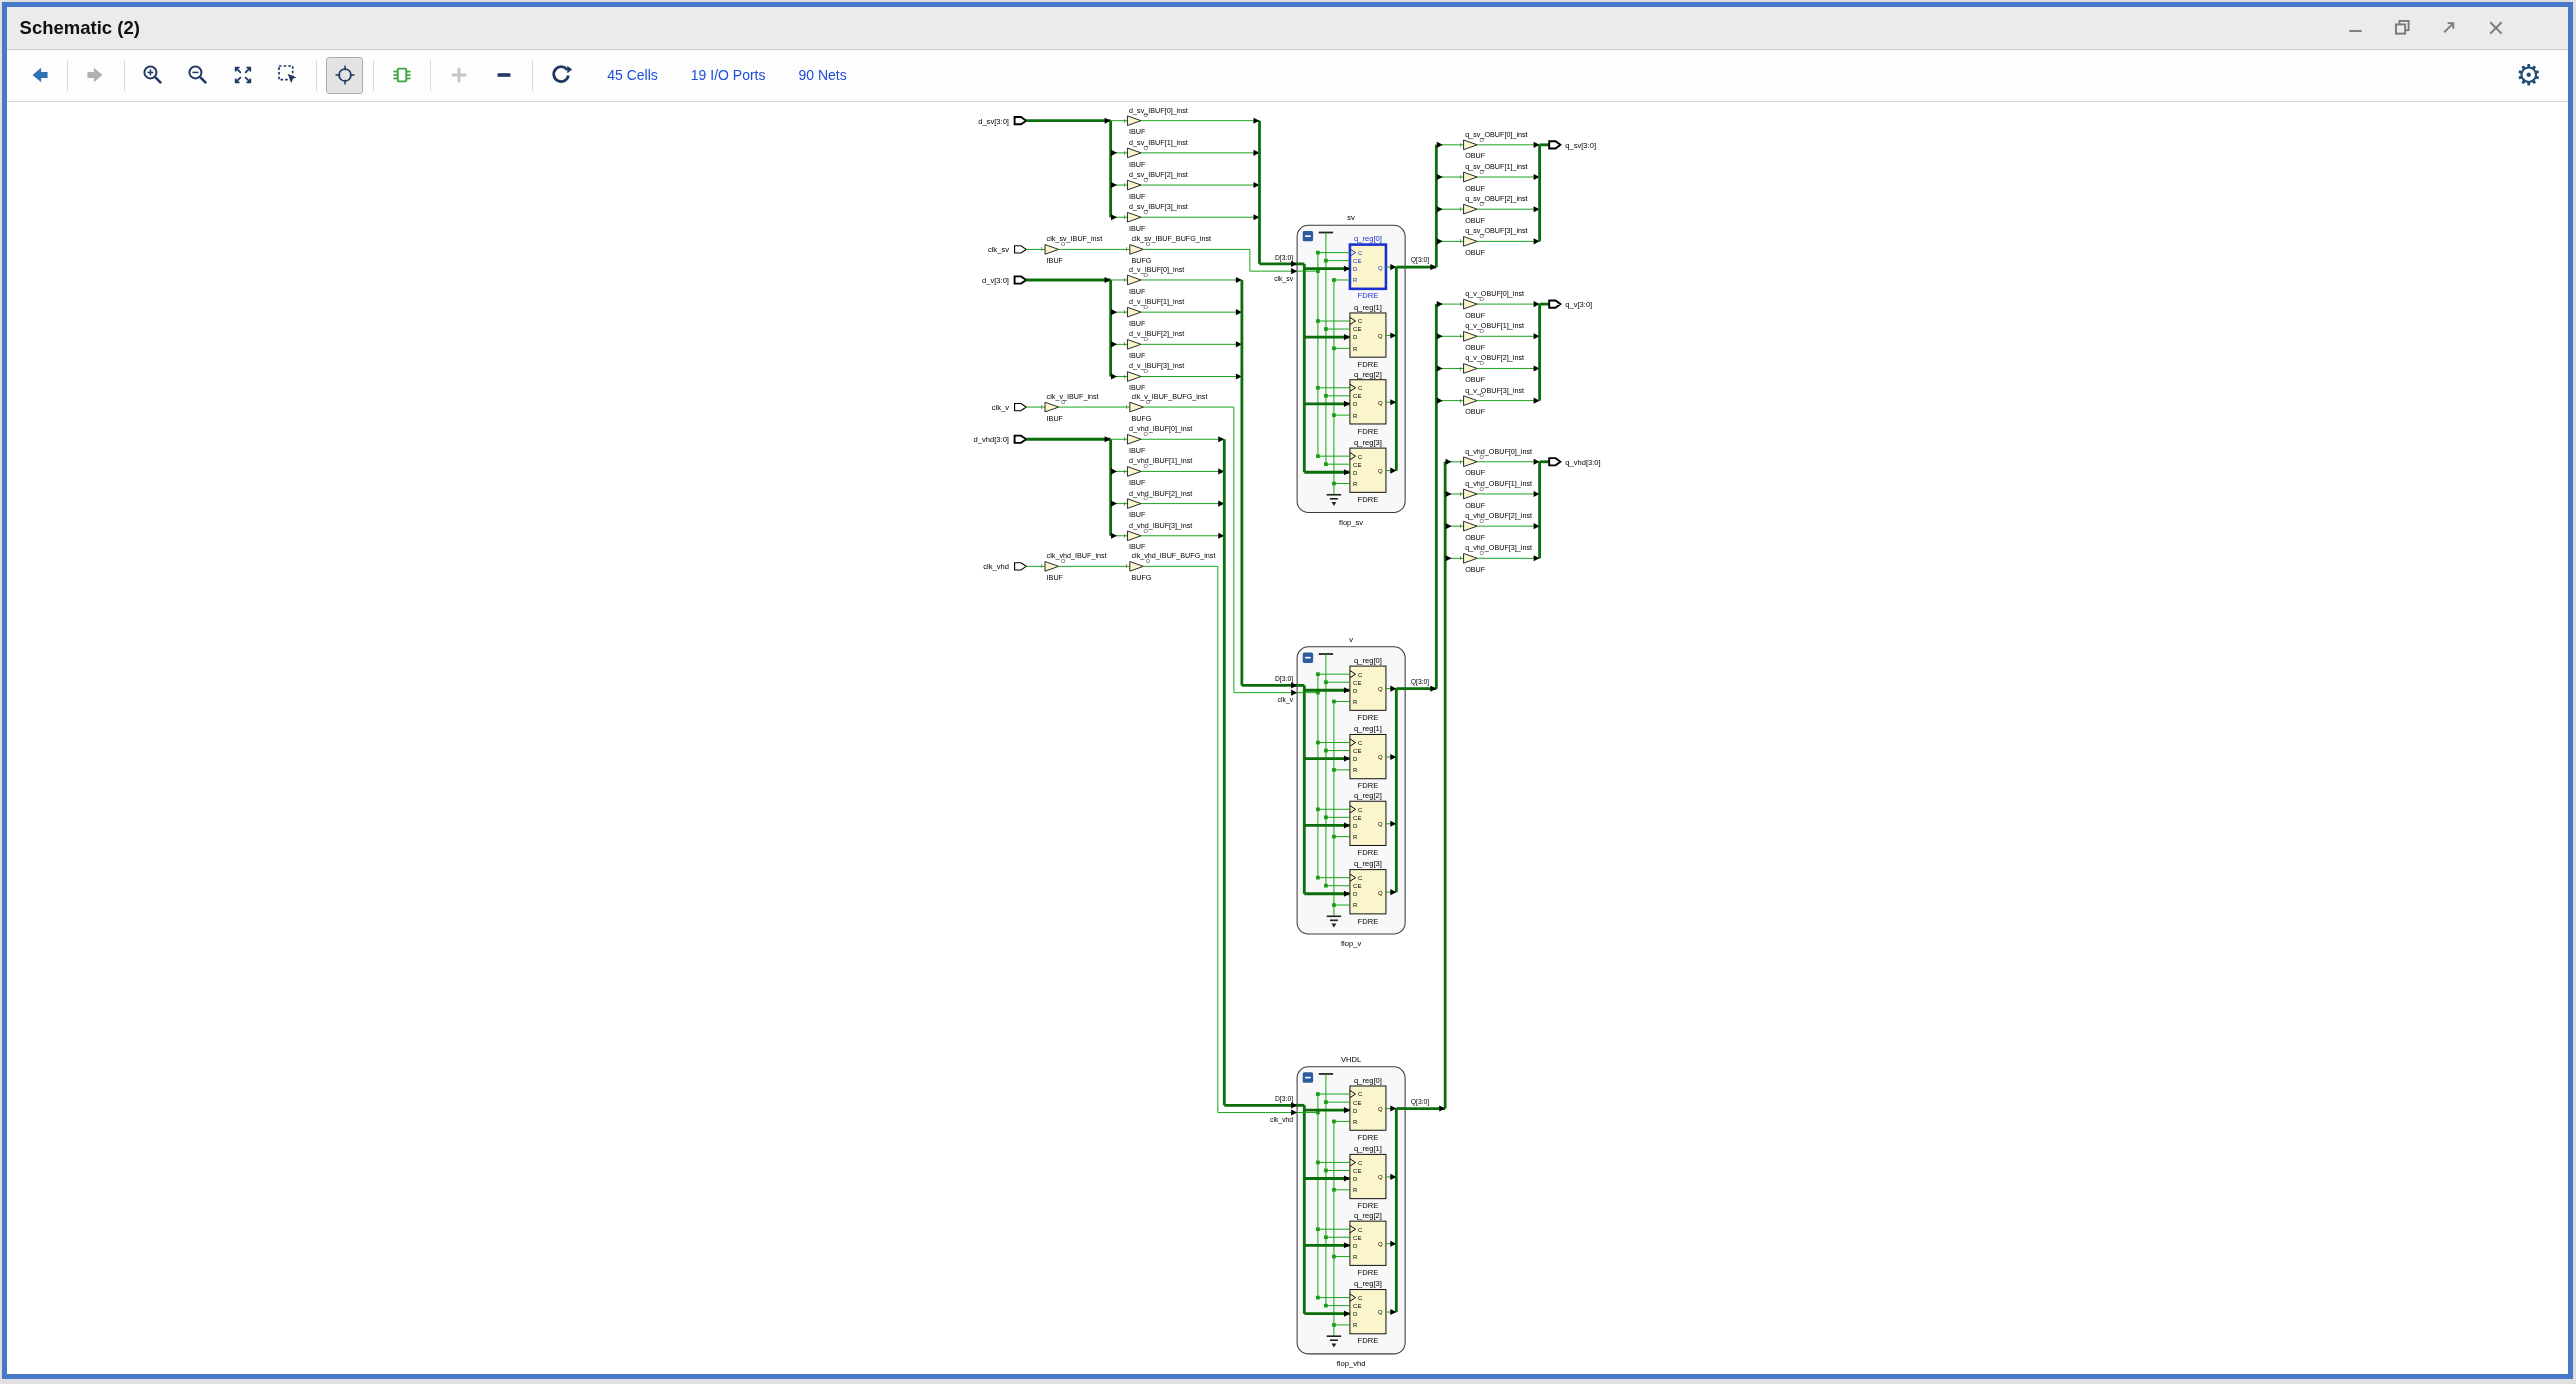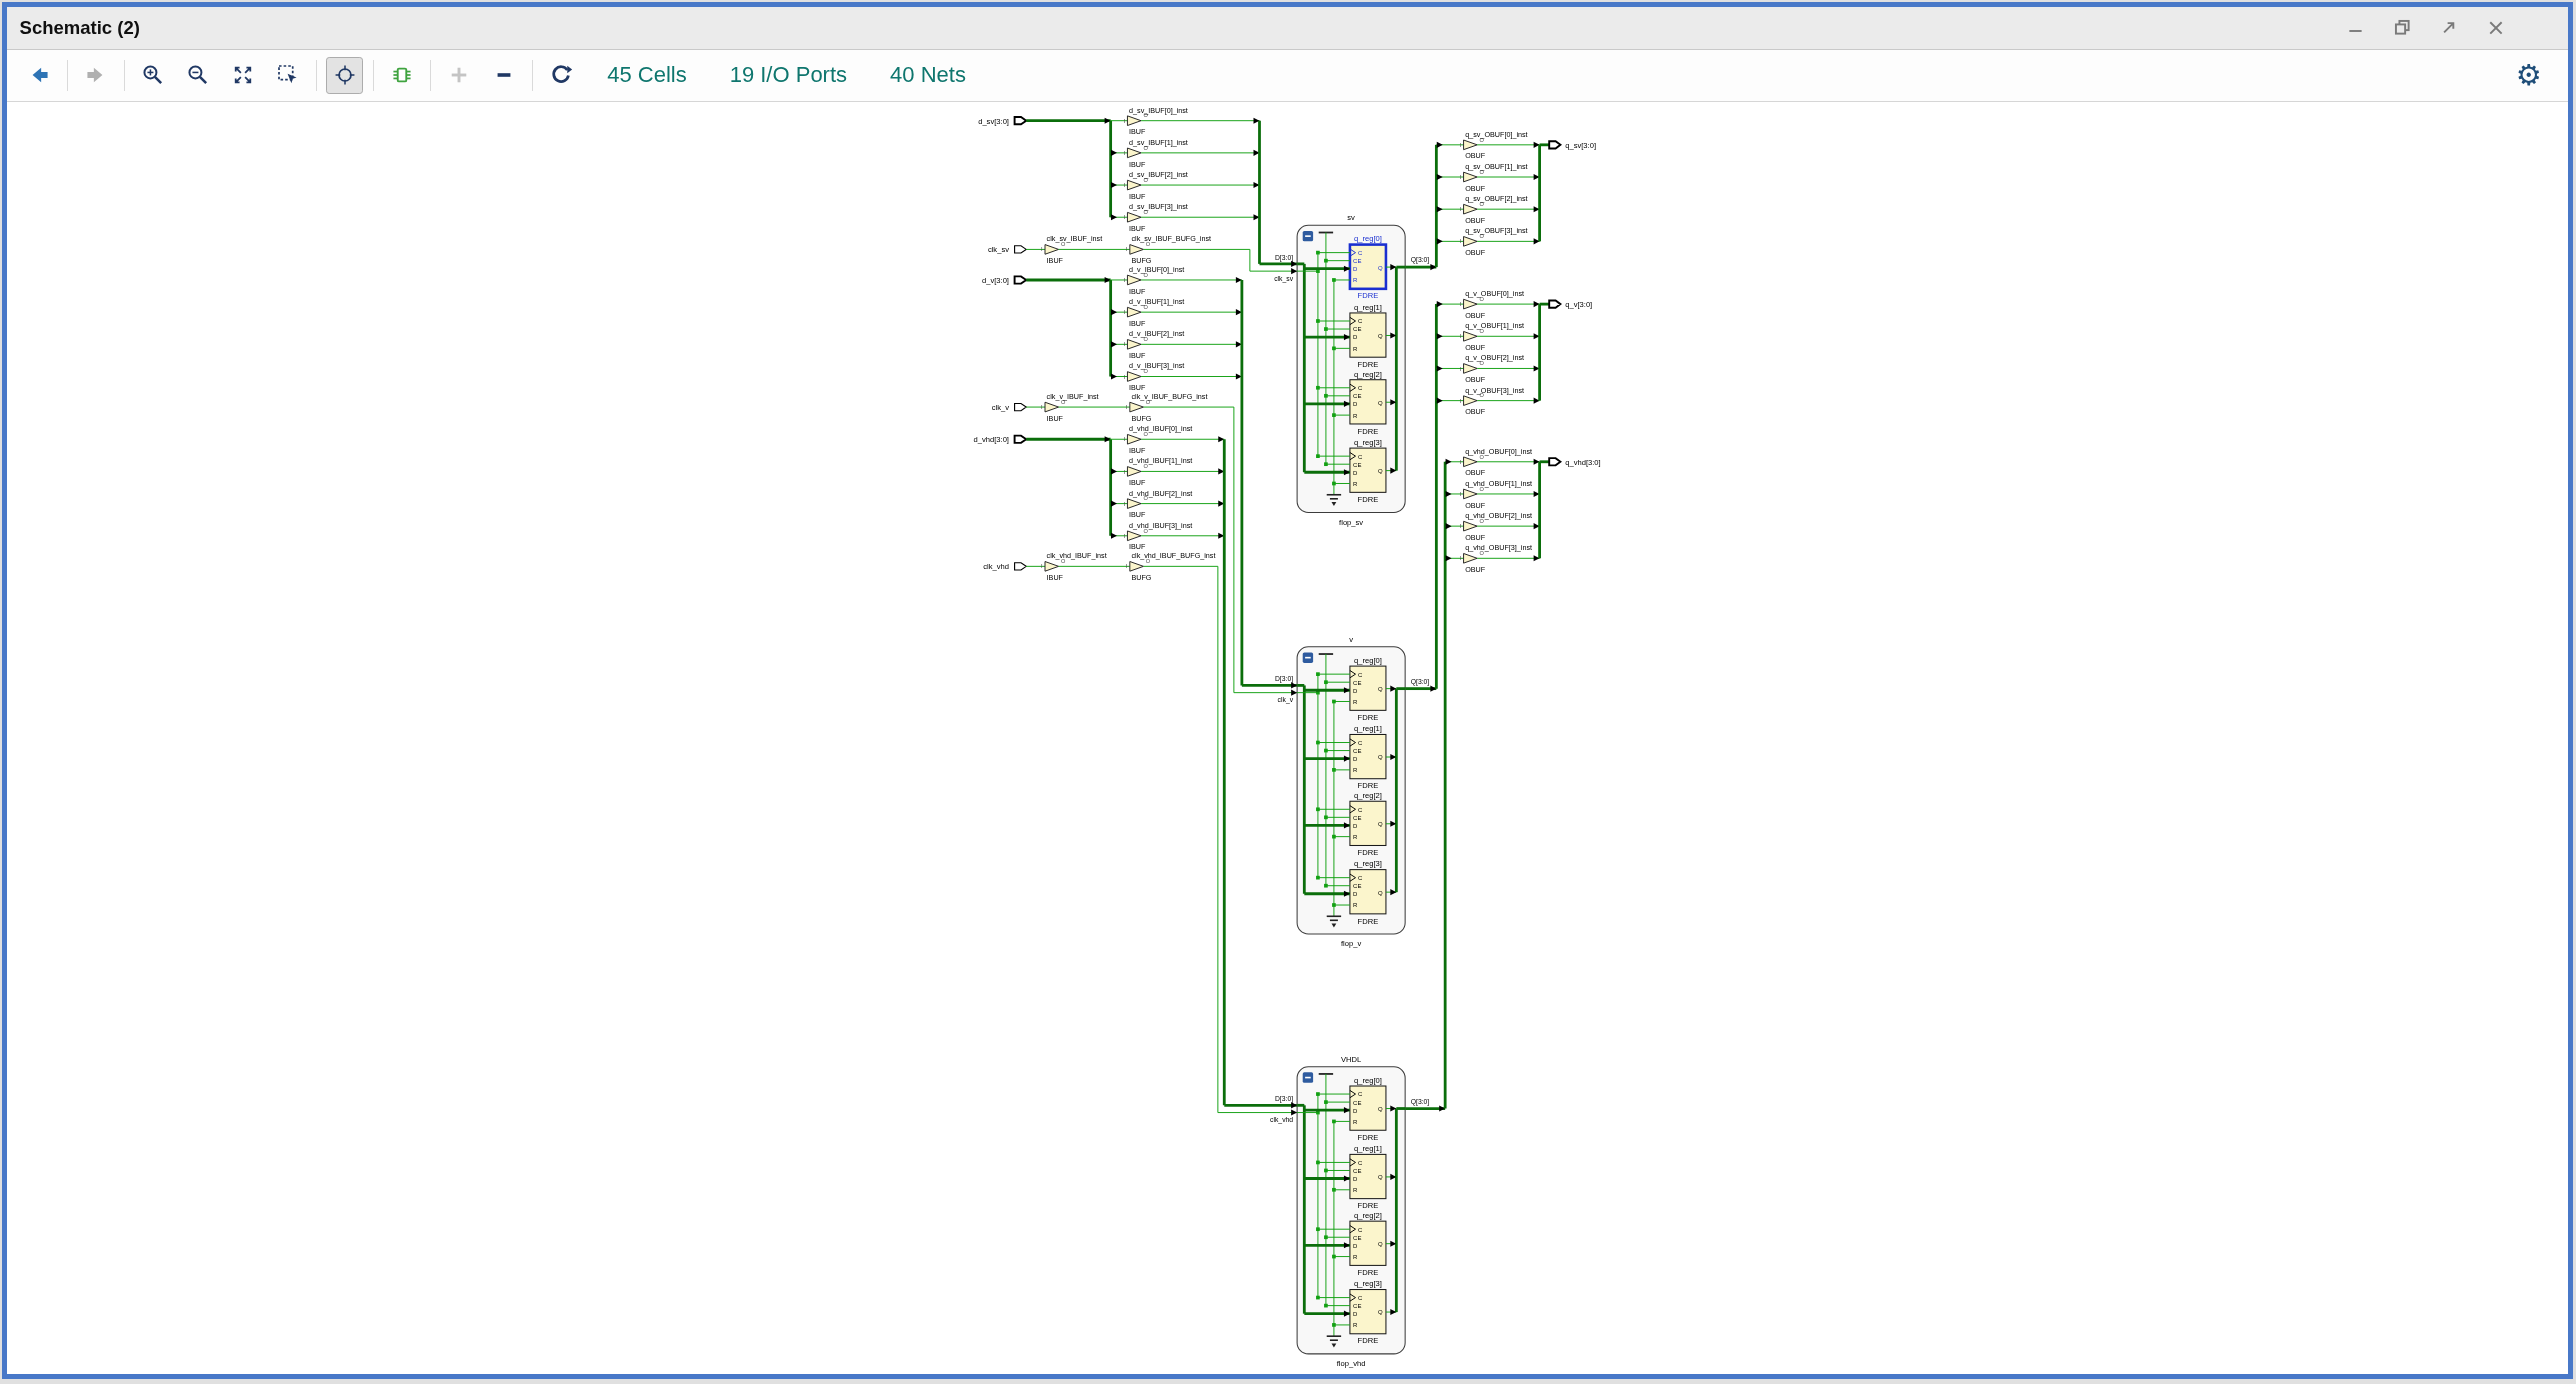--- a/index.html
+++ b/index.html
@@ -7,21 +7,21 @@
   .window{position:absolute;left:1.6px;top:1.6px;width:2571px;height:1377px;box-sizing:border-box;
           border:5.6px solid #4878C8;background:#ffffff;}
   .titlebar{height:43px;background:#EBEBEB;border-bottom:0.8px solid #C9C9C9;display:flex;align-items:center;padding:4px 13px;box-sizing:border-box;}
   .title{font-weight:bold;font-size:18.5px;color:#101010;}
   .wincontrols{margin-left:auto;display:flex;gap:24px;align-items:center;margin-right:48px;}
   .winbtn{width:22.5px;height:22.5px;background:none;border:none;padding:0;display:flex;align-items:center;justify-content:center;}
   .toolbar{height:52px;background:#FDFDFD;border-bottom:0.8px solid #D6D6D6;display:flex;align-items:center;padding:0 9.7px;box-sizing:border-box;}
   .tb-btn{width:37px;height:37px;display:flex;align-items:center;justify-content:center;background:transparent;border:0.8px solid transparent;margin:0 4px;padding:0;box-sizing:border-box;}
   .tb-btn.pressed{background:#E3E3E3;border:0.8px solid #ACACAC;border-radius:3.2px;}
   .tb-sep{width:0.8px;height:31px;background:#DADADA;margin:0 5.6px;}
-  .tb-stats{display:flex;gap:43px;margin-left:24px;font-size:22px;color:#0f766e;}
+  .tb-stats{display:flex;gap:33px;margin-left:24px;font-size:14px;color:#1d4ed8;}
   .stat{cursor:pointer;white-space:nowrap;}
   .tb-spacer{flex:1;}
   .gear{background:none;border:none;font-size:29px;color:#1F4E79;margin-right:11.3px;line-height:1;padding:0 4.8px;}
   .canvas{position:absolute;left:0;right:0;top:96px;bottom:0;background:#ffffff;}
   .canvas svg{width:100%;height:100%;display:block;}
   svg text{font-family:"Liberation Sans","DejaVu Sans",sans-serif;}
 </style>
 </head>
 <body>
 
@@ -149,21 +149,21 @@
         <button class="tb-btn">
           <svg width="24" height="24" viewBox="0 0 28 28">
             <path d="M21.3 8.2 A8.6 8.6 0 1 0 22.6 14.5" fill="none" stroke="#203864" stroke-width="3.2"></path>
             <path d="M21.3 12 V3.2 L27 7.6 Z" fill="#203864"></path>
           </svg>
         </button>
       </div>
     <div class="tb-stats" id="tb-stats">
         <span class="stat">45 Cells</span>
         <span class="stat">19 I/O Ports</span>
-        <span class="stat">40 Nets</span>
+        <span class="stat">90 Nets</span>
       </div>
     <div class="tb-spacer"></div>
     <button class="gear">⚙</button>
   </div>
   <div class="canvas">
     <svg id="sch" viewBox="0 126 3200 1580" preserveAspectRatio="none">
         <g>
           <g>
             <polygon points="1259,143.5 1267,143.5 1273.5,148 1267,152.5 1259,152.5" fill="#fff" stroke="#000" stroke-width="2.4"></polygon>
             <text x="1252" y="151.5" font-size="9.5" fill="#000" text-anchor="end">d_sv[3:0]</text>

